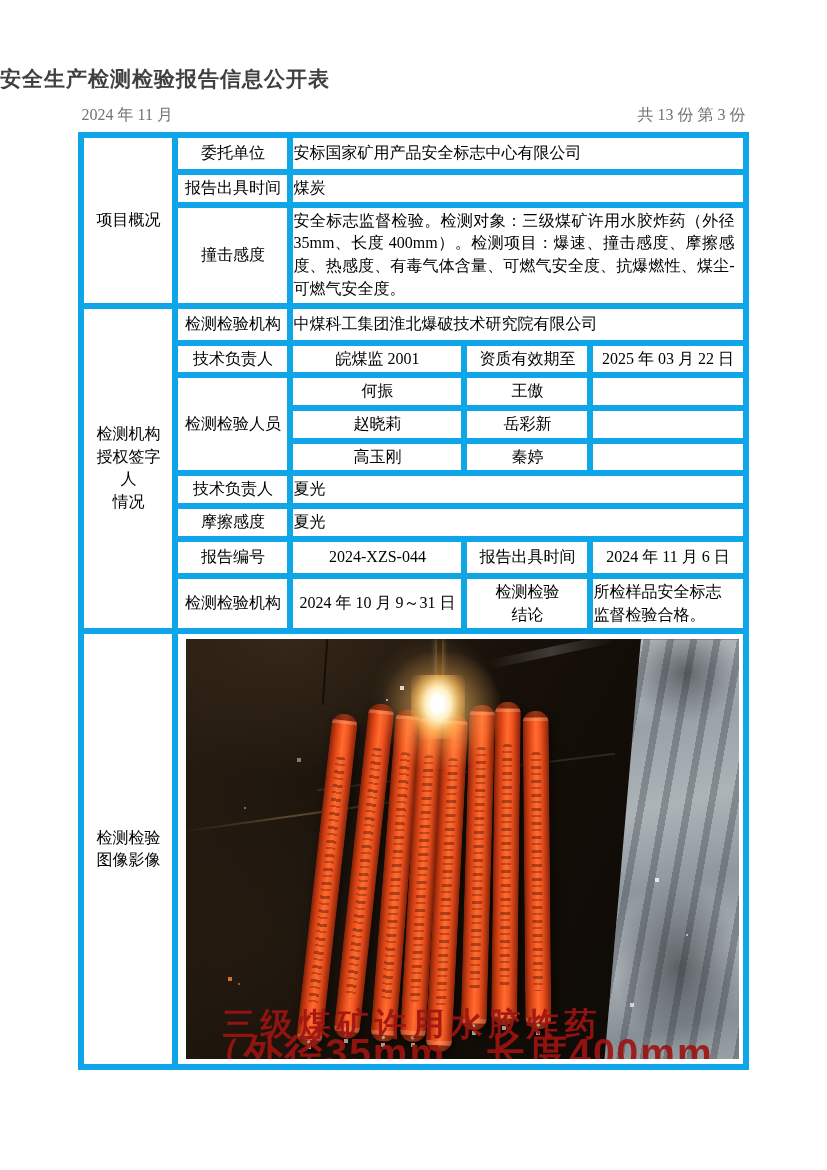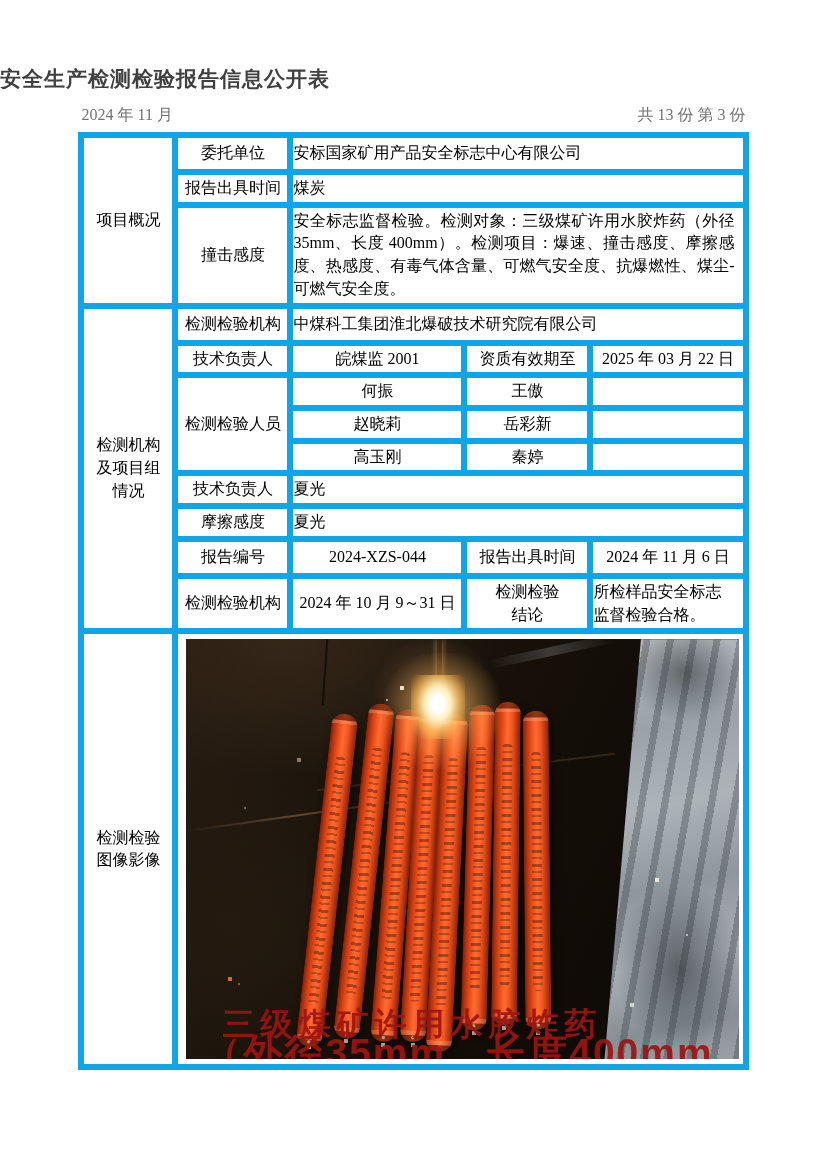--- a/index.html
+++ b/index.html
@@ -161,21 +161,21 @@
       <td colspan="3" class="val">煤炭</td>
     </tr>
     <tr class="rh91">
       <td>撞击感度</td>
       <td colspan="3" class="val just">安全标志监督检验。检测对象：三级煤矿许用水胶炸药（外径 35mm、长度 400mm）。检测项目：爆速、撞击感度、摩擦感度、热感度、有毒气体含量、可燃气安全度、抗爆燃性、煤尘-可燃气安全度。</td>
     </tr>
 
     <tr class="rh37">
       <td rowspan="9">
         <span class="blockline">检测机构</span>
-        <span class="blockline">及项目组</span>
+        <span class="blockline">授权签字人</span>
         <span class="blockline">情况</span>
       </td>
       <td>检测检验机构</td>
       <td colspan="3" class="val">中煤科工集团淮北爆破技术研究院有限公司</td>
     </tr>
     <tr class="rh32">
       <td>技术负责人</td>
       <td>皖煤监 2001</td>
       <td>资质有效期至</td>
       <td>2025 年 03 月 22 日</td>

